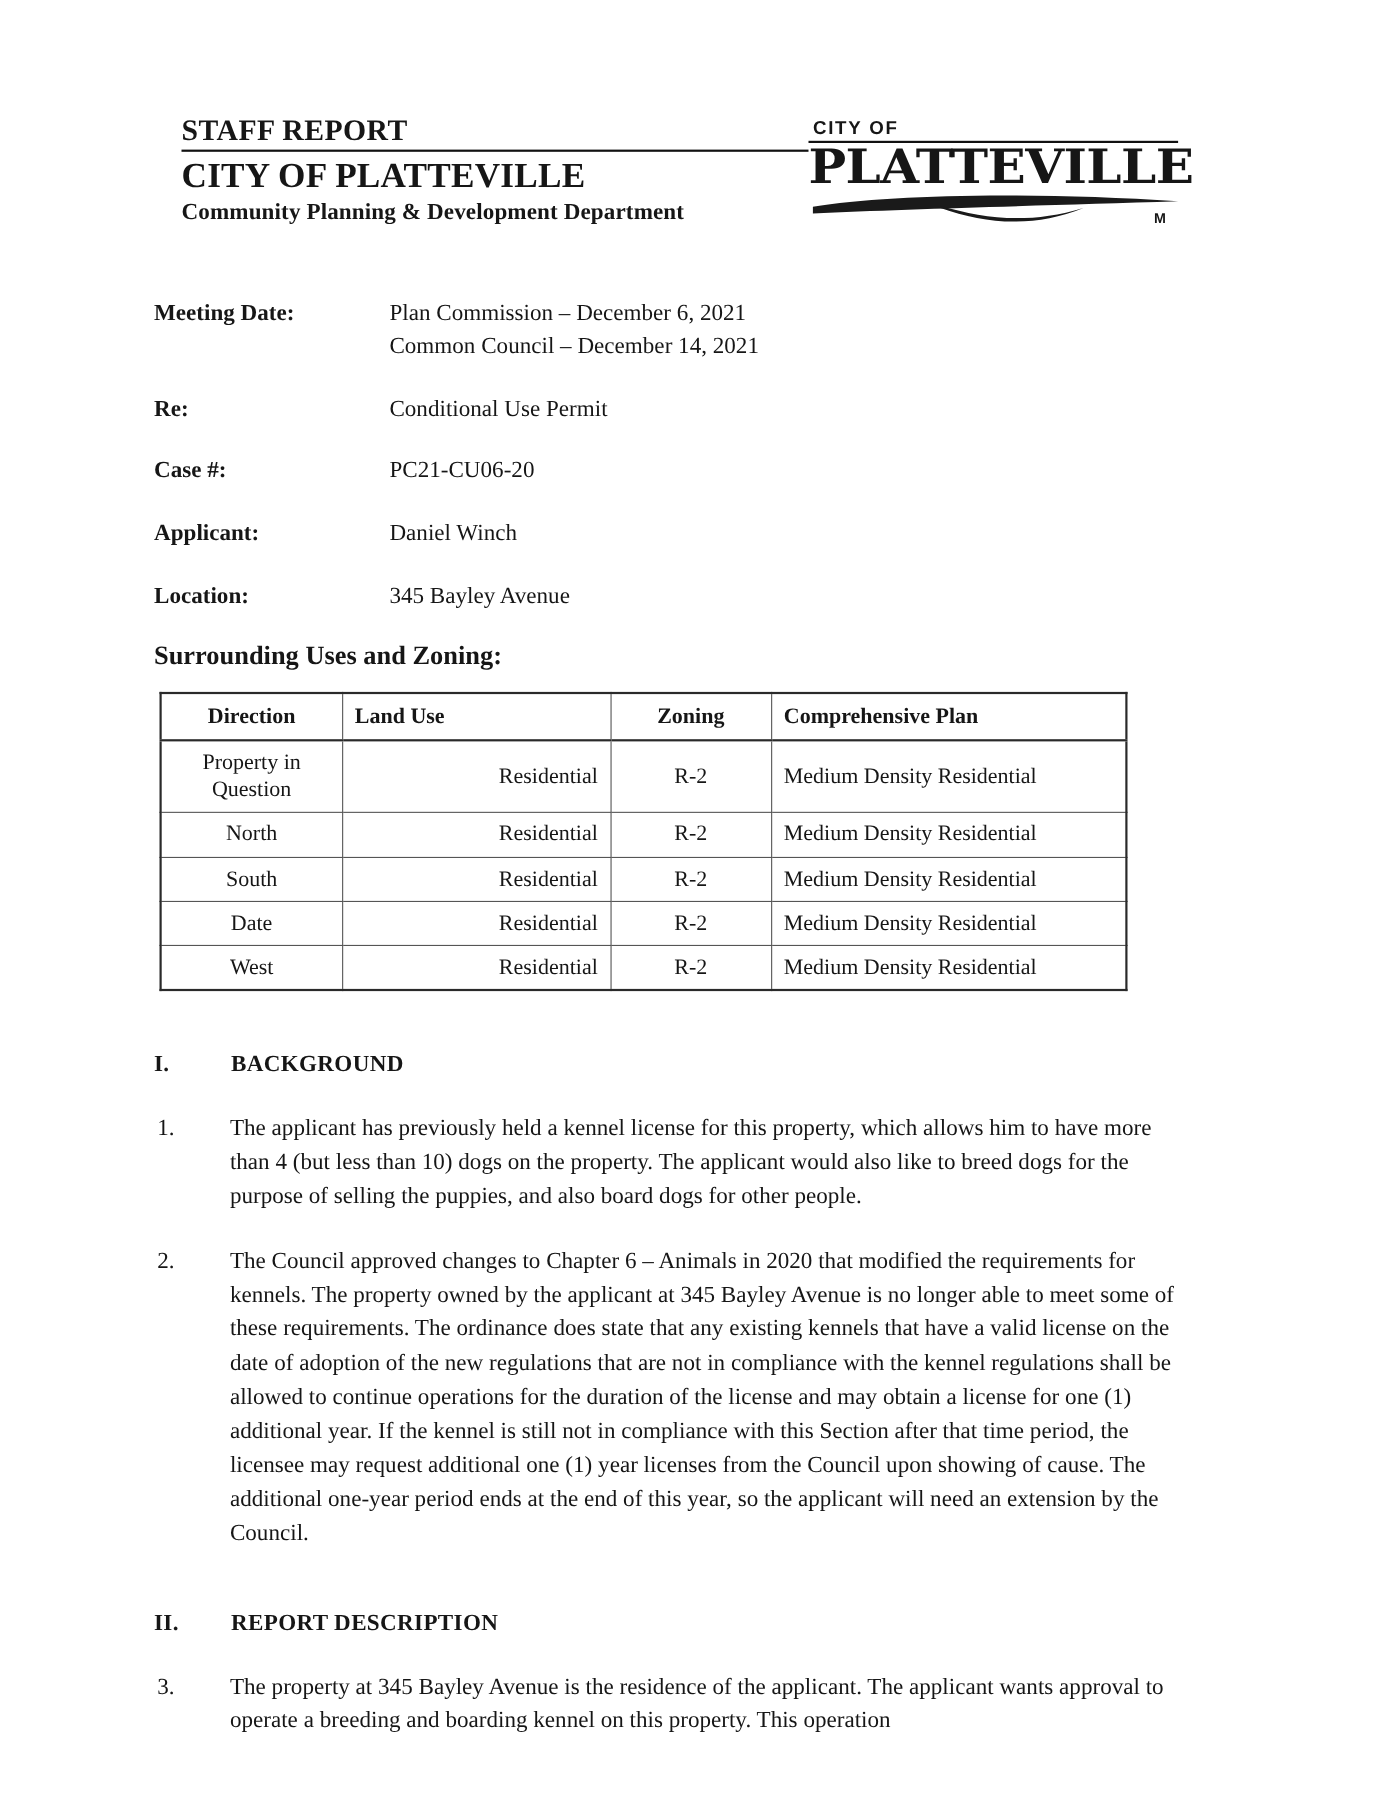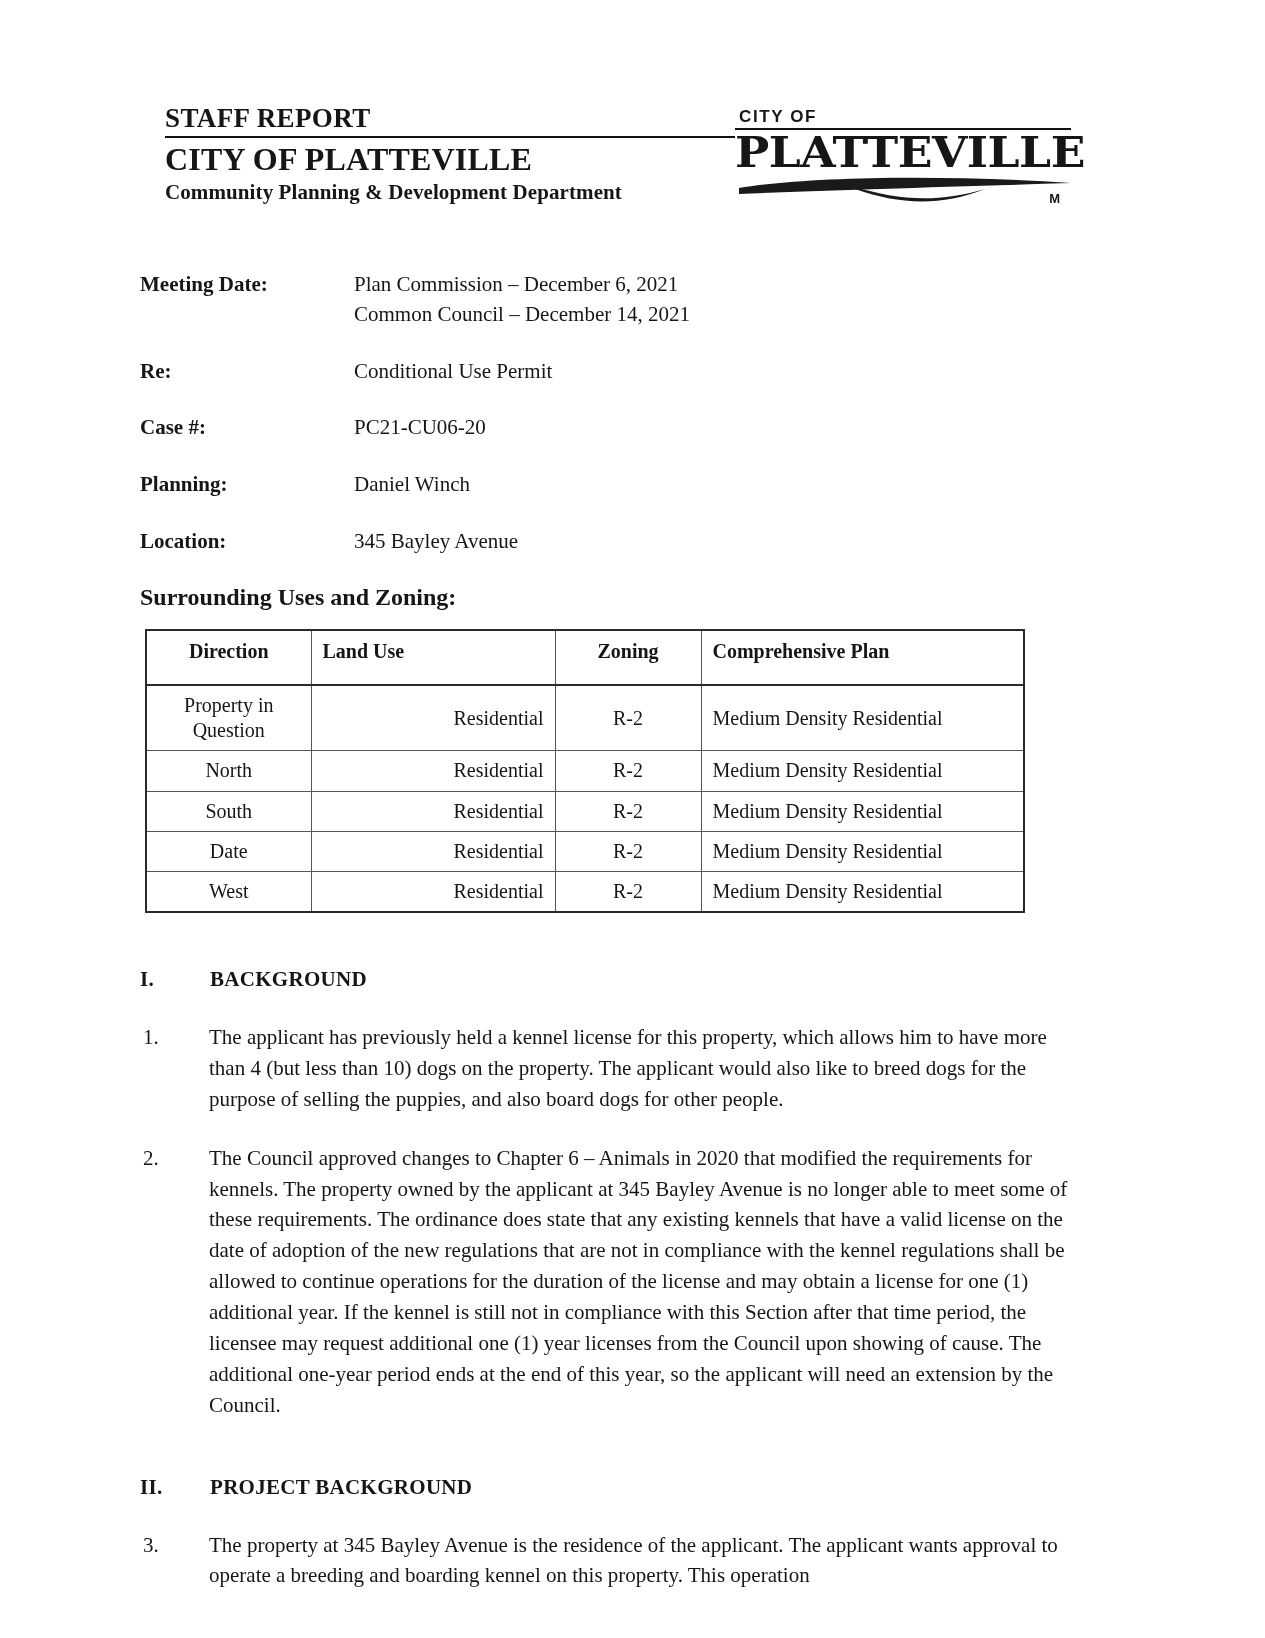--- a/index.html
+++ b/index.html
@@ -148,21 +148,21 @@
     border: 1px solid #555;
     font-size: 20px;
     padding: 7px 11px;
     line-height: 1.26;
     vertical-align: middle;
   }
   .zoning-table thead th {
     font-weight: bold;
     border-bottom: 2px solid #2a2a2a;
     padding-top: 8px;
-    padding-bottom: 20px;
+    padding-bottom: 8px;
   }
   .col-dir   { width: 165px; }
   .col-land  { width: 244px; }
   .col-zone  { width: 146px; }
   .col-comp  { width: 323px; }
   .th-dir { text-align: center; }
   .th-land, .th-comp { text-align: left; }
   .th-zone { text-align: center; }
   .td-dir  { font-weight: normal; text-align: center; }
   .td-land { text-align: right; }
@@ -237,21 +237,21 @@
       </div>
       <div class="meta-row">
         <div class="meta-label">Re:</div>
         <div class="meta-value">Conditional Use Permit</div>
       </div>
       <div class="meta-row">
         <div class="meta-label">Case #:</div>
         <div class="meta-value">PC21-CU06-20</div>
       </div>
       <div class="meta-row">
-        <div class="meta-label">Planning:</div>
+        <div class="meta-label">Applicant:</div>
         <div class="meta-value">Daniel Winch</div>
       </div>
       <div class="meta-row">
         <div class="meta-label">Location:</div>
         <div class="meta-value">345 Bayley Avenue</div>
       </div>
     </div>
 
     <div class="subheading">Surrounding Uses and Zoning:</div>
 
@@ -312,21 +312,21 @@
       <span class="para-num">1.</span>
       <span class="para-body">The applicant has previously held a kennel license for this property, which allows him to have more than 4 (but less than 10) dogs on the property.  The applicant would also like to breed dogs for the purpose of selling the puppies, and also board dogs for other people.</span>
     </div>
     <div class="para">
       <span class="para-num">2.</span>
       <span class="para-body">The Council approved changes to Chapter 6 – Animals in 2020 that modified the requirements for kennels.  The property owned by the applicant at 345 Bayley Avenue is no longer able to meet some of these requirements.  The ordinance does state that any existing kennels that have a valid license on the date of adoption of the new regulations that are not in compliance with the kennel regulations shall be allowed to continue operations for the duration of the license and may obtain a license for one (1) additional year. If the kennel is still not in compliance with this Section after that time period, the licensee may request additional one (1) year licenses from the Council upon showing of cause.  The additional one-year period ends at the end of this year, so the applicant will need an extension by the Council.</span>
     </div>
 
     <div class="section-head">
       <span class="section-num">II.</span>
-      <span>PROJECT BACKGROUND</span>
+      <span>REPORT DESCRIPTION</span>
     </div>
     <div class="para">
       <span class="para-num">3.</span>
       <span class="para-body">The property at 345 Bayley Avenue is the residence of the applicant.  The applicant wants approval to operate a breeding and boarding kennel on this property.  This operation</span>
     </div>
 
   </div>
 </div>
 
 </body></html>

